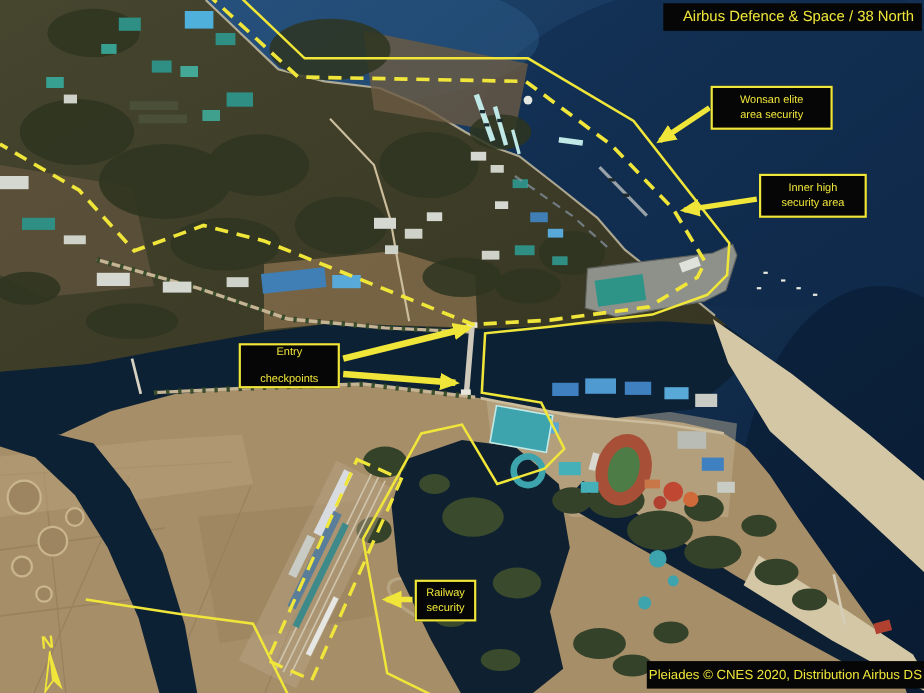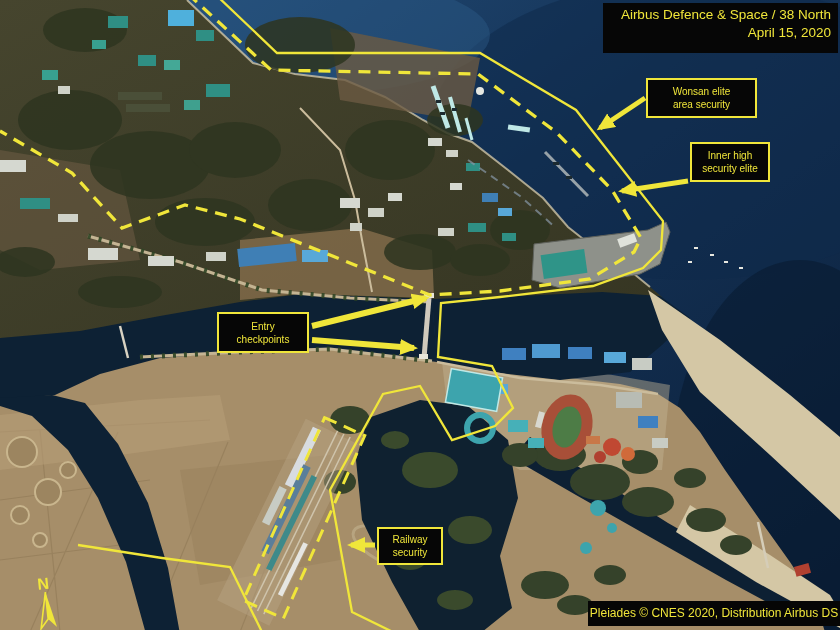--- a/index.html
+++ b/index.html
@@ -283,40 +283,39 @@
     <line class="arrow" x1="375" y1="545" x2="351" y2="545" stroke-width="5" marker-end="url(#ah)"></line>
 
     <g transform="rotate(-6 47 608)">
       <text x="40" y="589" font-size="16" font-weight="bold" font-family="Liberation Sans, sans-serif" fill="var(--accent,#f0e63a)">N</text>
       <path d="M47,592 L39,628 L47,619 Z" fill="none" stroke="var(--accent,#f0e63a)" stroke-width="1.6"></path>
       <path d="M47,592 L55,628 L47,619 Z" fill="var(--accent,#f0e63a)"></path>
     </g>
   </g>
 </svg>
 
-<div class="credit-box" style="left:603px;top:3px;width:235px;height:50px;">
+<div class="credit-box" style="left:603px;top:3px;width:235px;height:25px;">
   <div>Airbus Defence &amp; Space / 38 North</div>
-  <div>April 15, 2020</div>
 </div>
 
 <div class="label-box" style="left:646px;top:78px;width:111px;height:40px;">
   <div>Wonsan elite</div>
   <div>area security</div>
 </div>
 
-<div class="label-box" style="left:690px;top:142px;width:80px;height:40px;">
+<div class="label-box" style="left:690px;top:158px;width:98px;height:40px;">
   <div>Inner high</div>
-  <div>security elite</div>
-</div>
-
-<div class="label-box" style="left:217px;top:312px;width:92px;height:41px;">
+  <div>security area</div>
+</div>
+
+<div class="label-box" style="left:217px;top:312px;width:92px;height:41px;justify-content:space-between;">
   <div>Entry</div>
   <div>checkpoints</div>
 </div>
 
-<div class="label-box" style="left:377px;top:527px;width:66px;height:38px;">
+<div class="label-box" style="left:377px;top:527px;width:56px;height:38px;">
   <div>Railway</div>
   <div>security</div>
 </div>
 
 <div class="attr-bar" style="left:588px;top:601px;width:252px;height:25px;">Pleiades © CNES 2020, Distribution Airbus DS</div>
 
 </div>
 
 </body></html>

